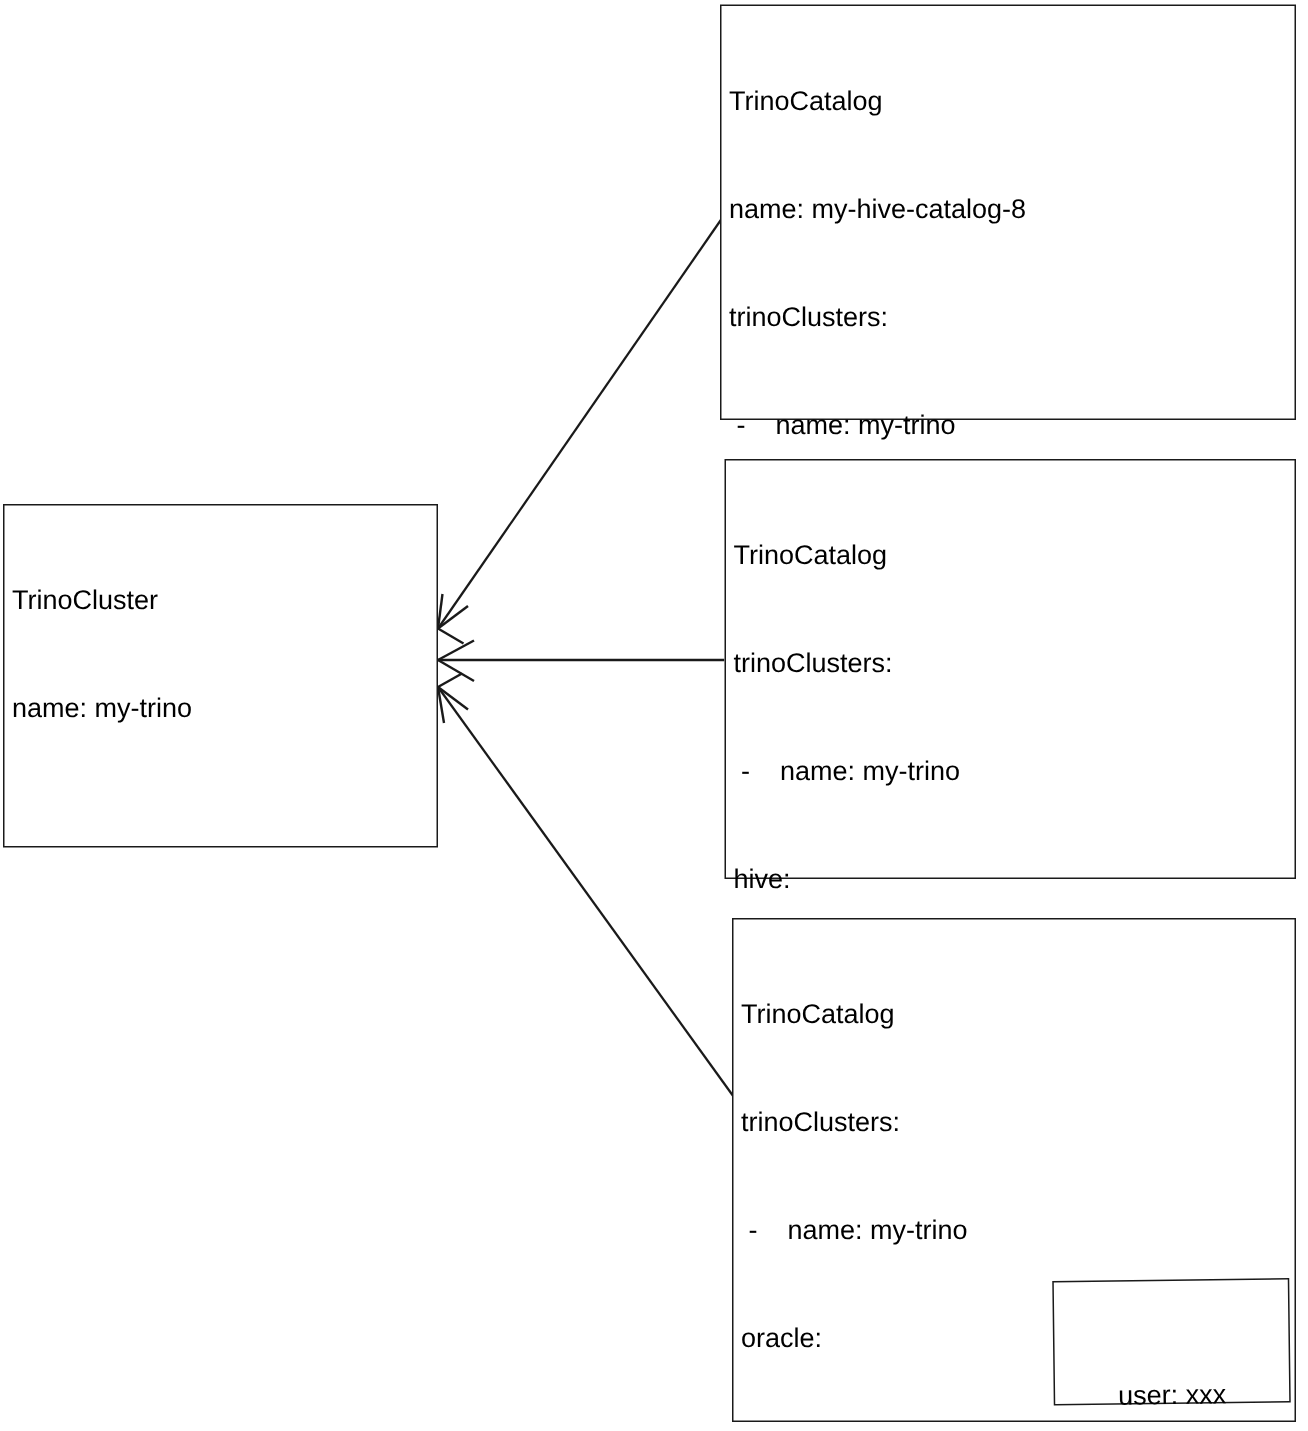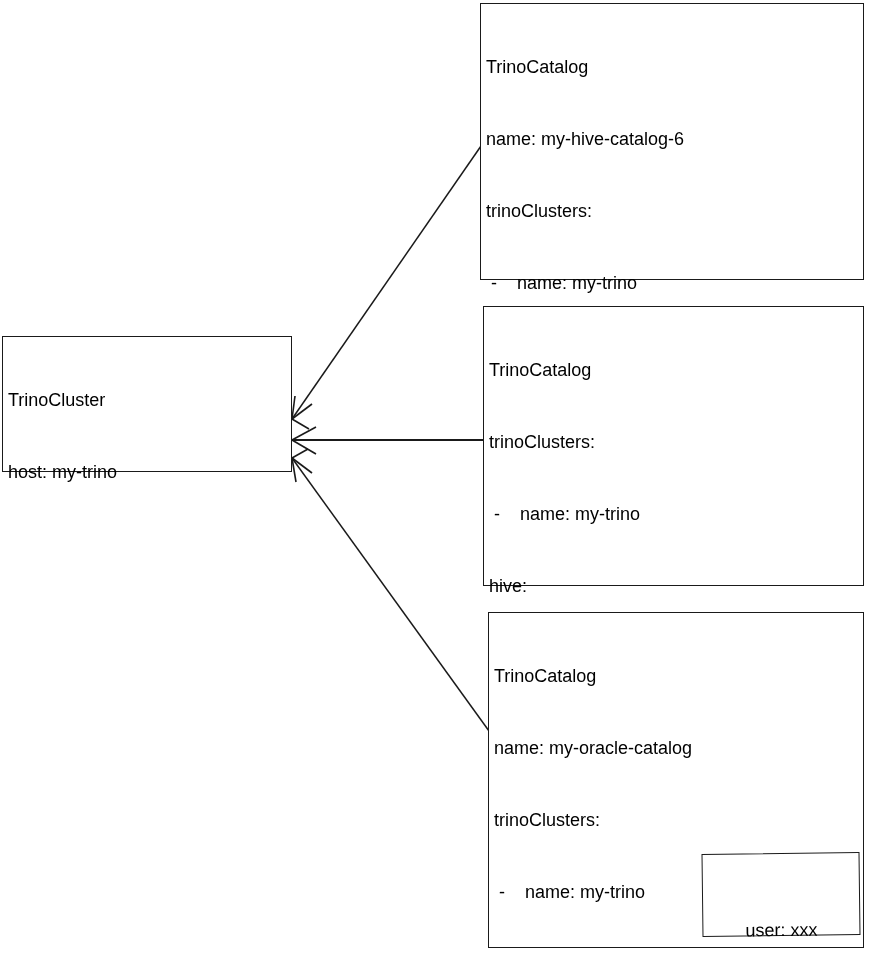--- a/index.html
+++ b/index.html
@@ -45,21 +45,21 @@
   .line {
     white-space: pre;
     font-size: 18px;
     line-height: 24px;
     color: #000000;
   }
   #node-trino-cluster {
     left: 2px;
     top: 336px;
     width: 290px;
-    height: 136px;
+    height: 229px;
   }
   #node-catalog-hive-1 {
     left: 480px;
     top: 3px;
     width: 384px;
     height: 277px;
   }
   #node-catalog-hive-2 {
     left: 483px;
     top: 306px;
@@ -121,28 +121,28 @@
     <g>
       <line x1="762" y1="818" x2="787" y2="854" stroke="#1a1a1a" stroke-width="1.5"></line>
       <line x1="787" y1="854" x2="770" y2="841" stroke="#1a1a1a" stroke-width="1.5"></line>
       <line x1="787" y1="854" x2="786" y2="833" stroke="#1a1a1a" stroke-width="1.5"></line>
     </g>
   </svg>
 
   <div class="node" id="node-trino-cluster">
     <div class="node-text">
       <div class="line">TrinoCluster</div>
-      <div class="line">host: my-trino</div>
+      <div class="line">name: my-trino</div>
     </div>
   </div>
 
   <div class="node" id="node-catalog-hive-1">
     <div class="node-text">
       <div class="line">TrinoCatalog</div>
-      <div class="line">name: my-hive-catalog-6</div>
+      <div class="line">name: my-hive-catalog-8</div>
       <div class="line">trinoClusters:</div>
       <div class="line"> -    name: my-trino</div>
       <div class="line">hive:</div>
       <div class="line">   s3: # S3ConnnectionSpec</div>
       <div class="line">      inline:</div>
       <div class="line">         host: minio</div>
       <div class="line">   metastore: # whatever</div>
     </div>
   </div>
 
@@ -154,21 +154,20 @@
       <div class="line">hive:</div>
       <div class="line">   hdfs:</div>
       <div class="line">      # TBD</div>
       <div class="line">   metastore: # whatever</div>
     </div>
   </div>
 
   <div class="node" id="node-catalog-oracle">
     <div class="node-text">
       <div class="line">TrinoCatalog</div>
-      <div class="line">name: my-oracle-catalog</div>
       <div class="line">trinoClusters:</div>
       <div class="line"> -    name: my-trino</div>
       <div class="line">oracle:</div>
       
       
     </div>
   </div>
 
   <div class="node" id="node-oracle-credentials">
     <div class="cred-text">

